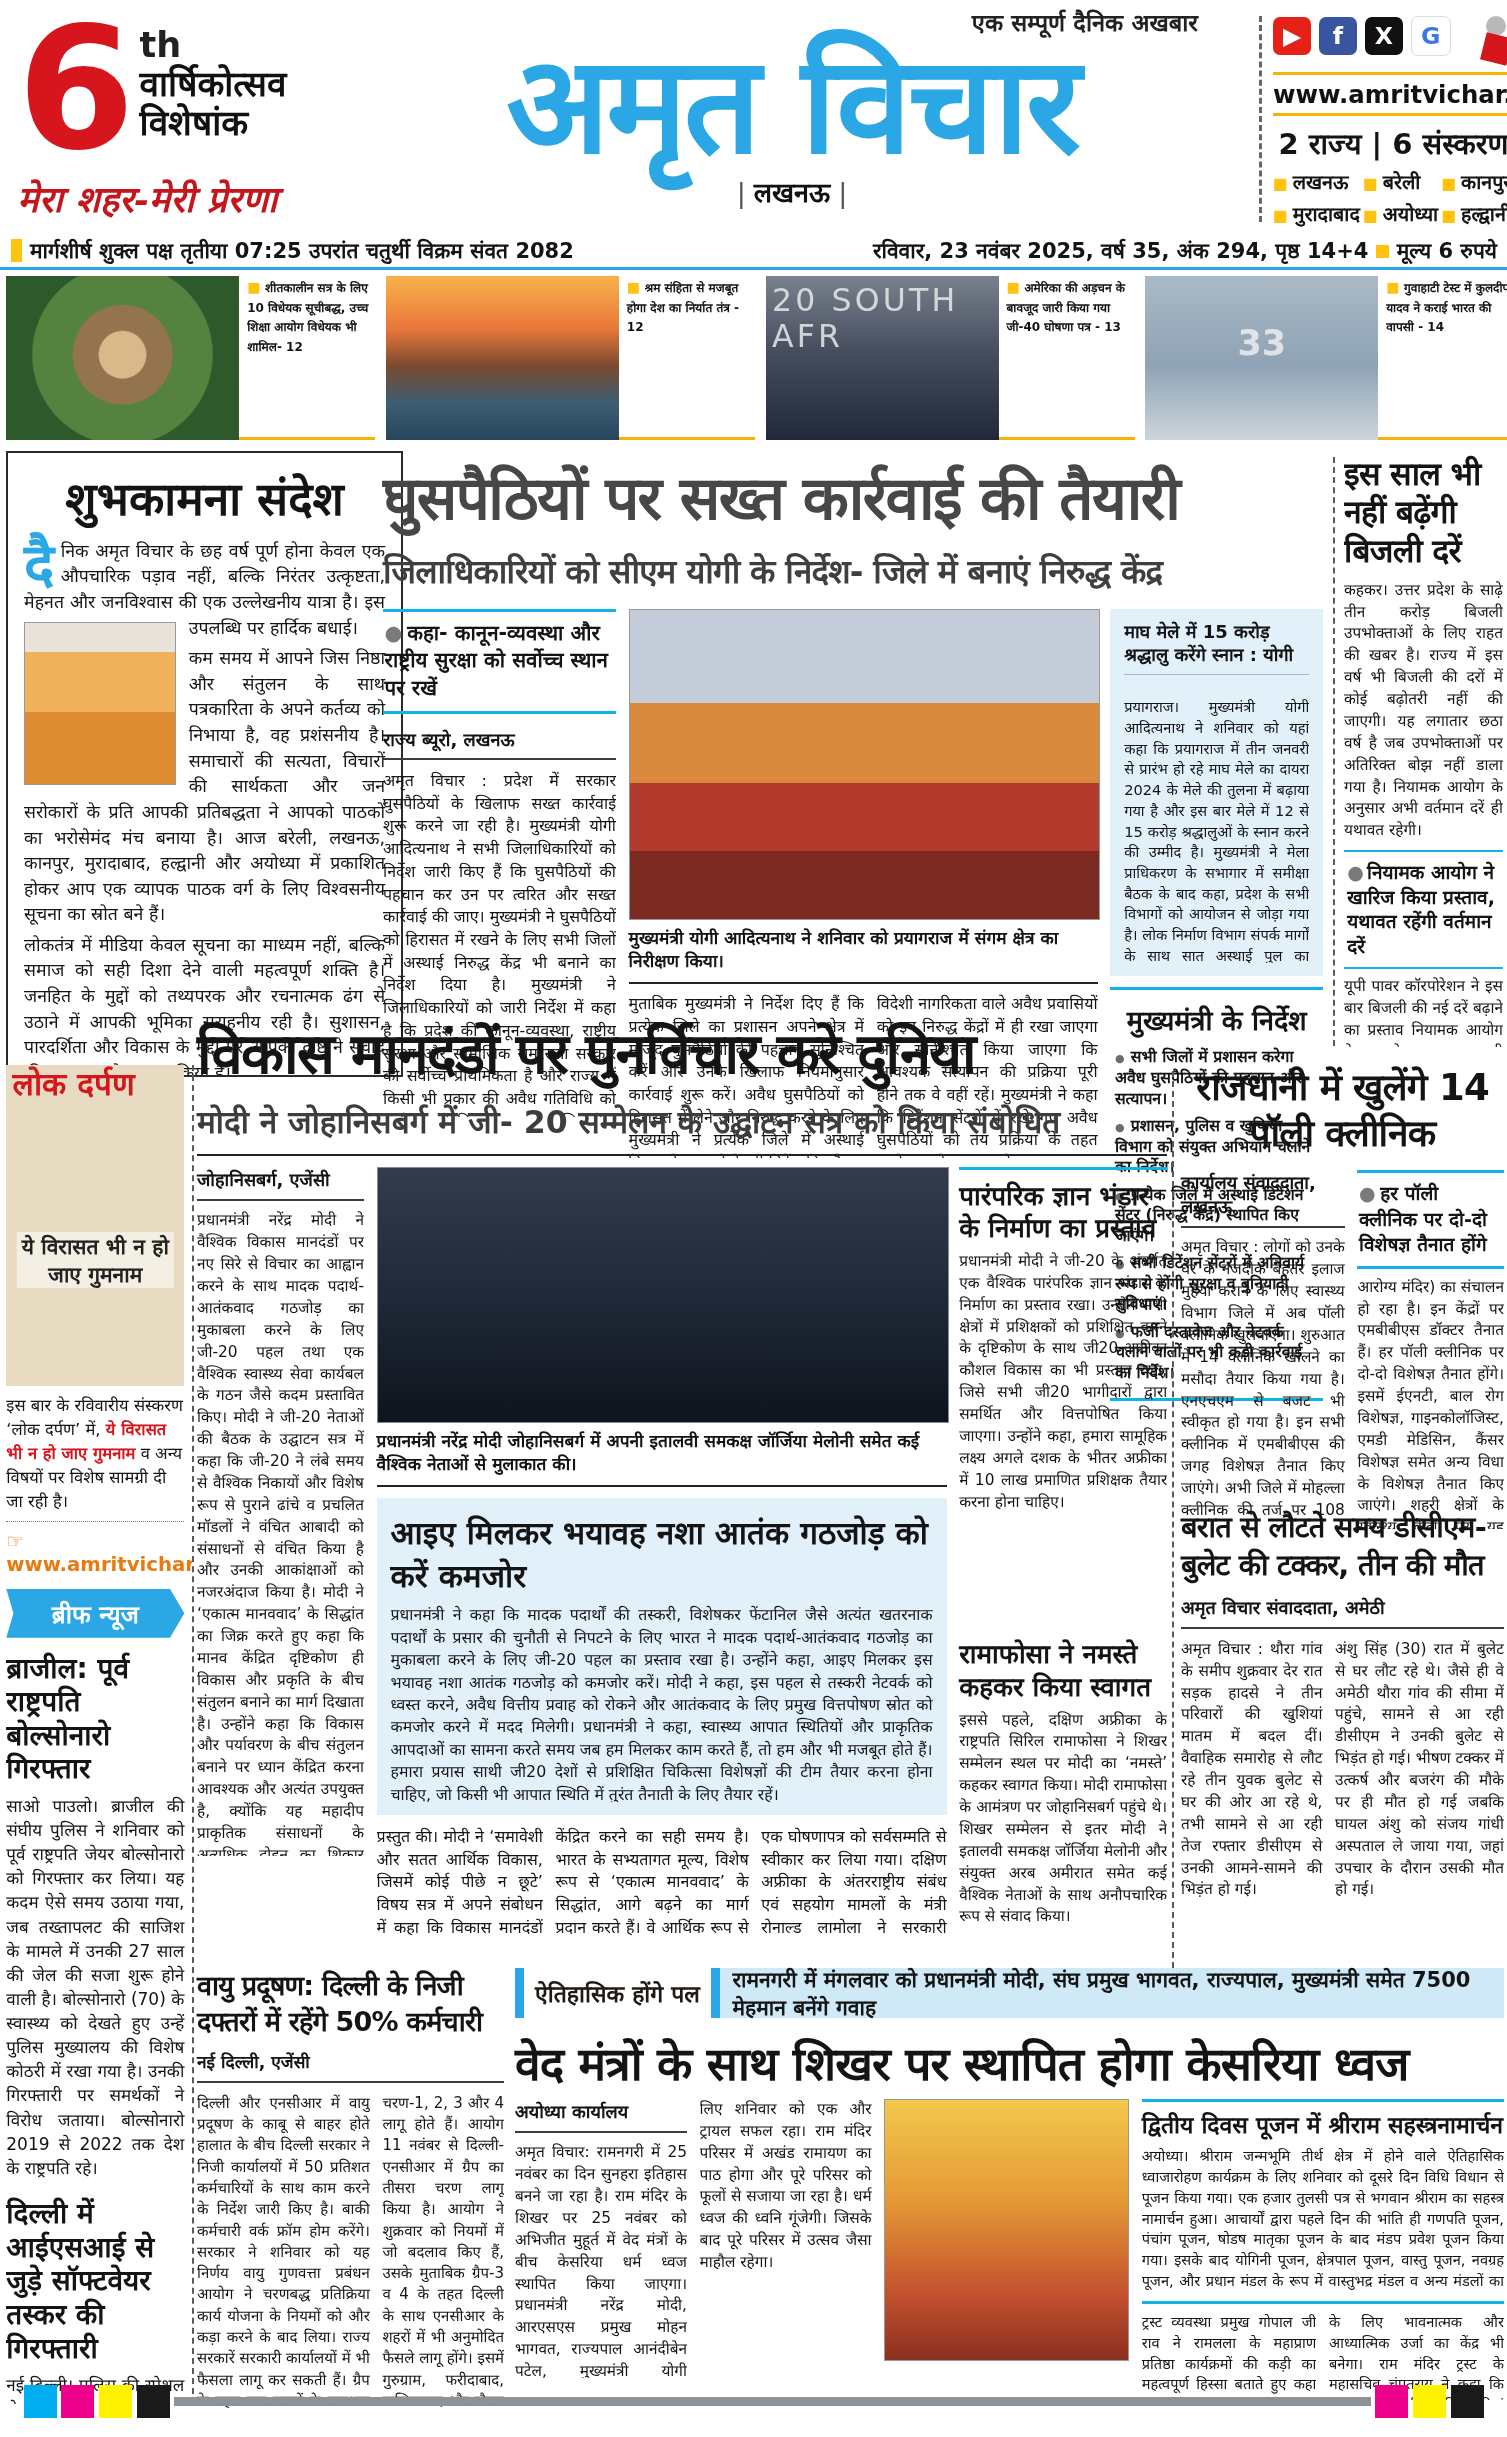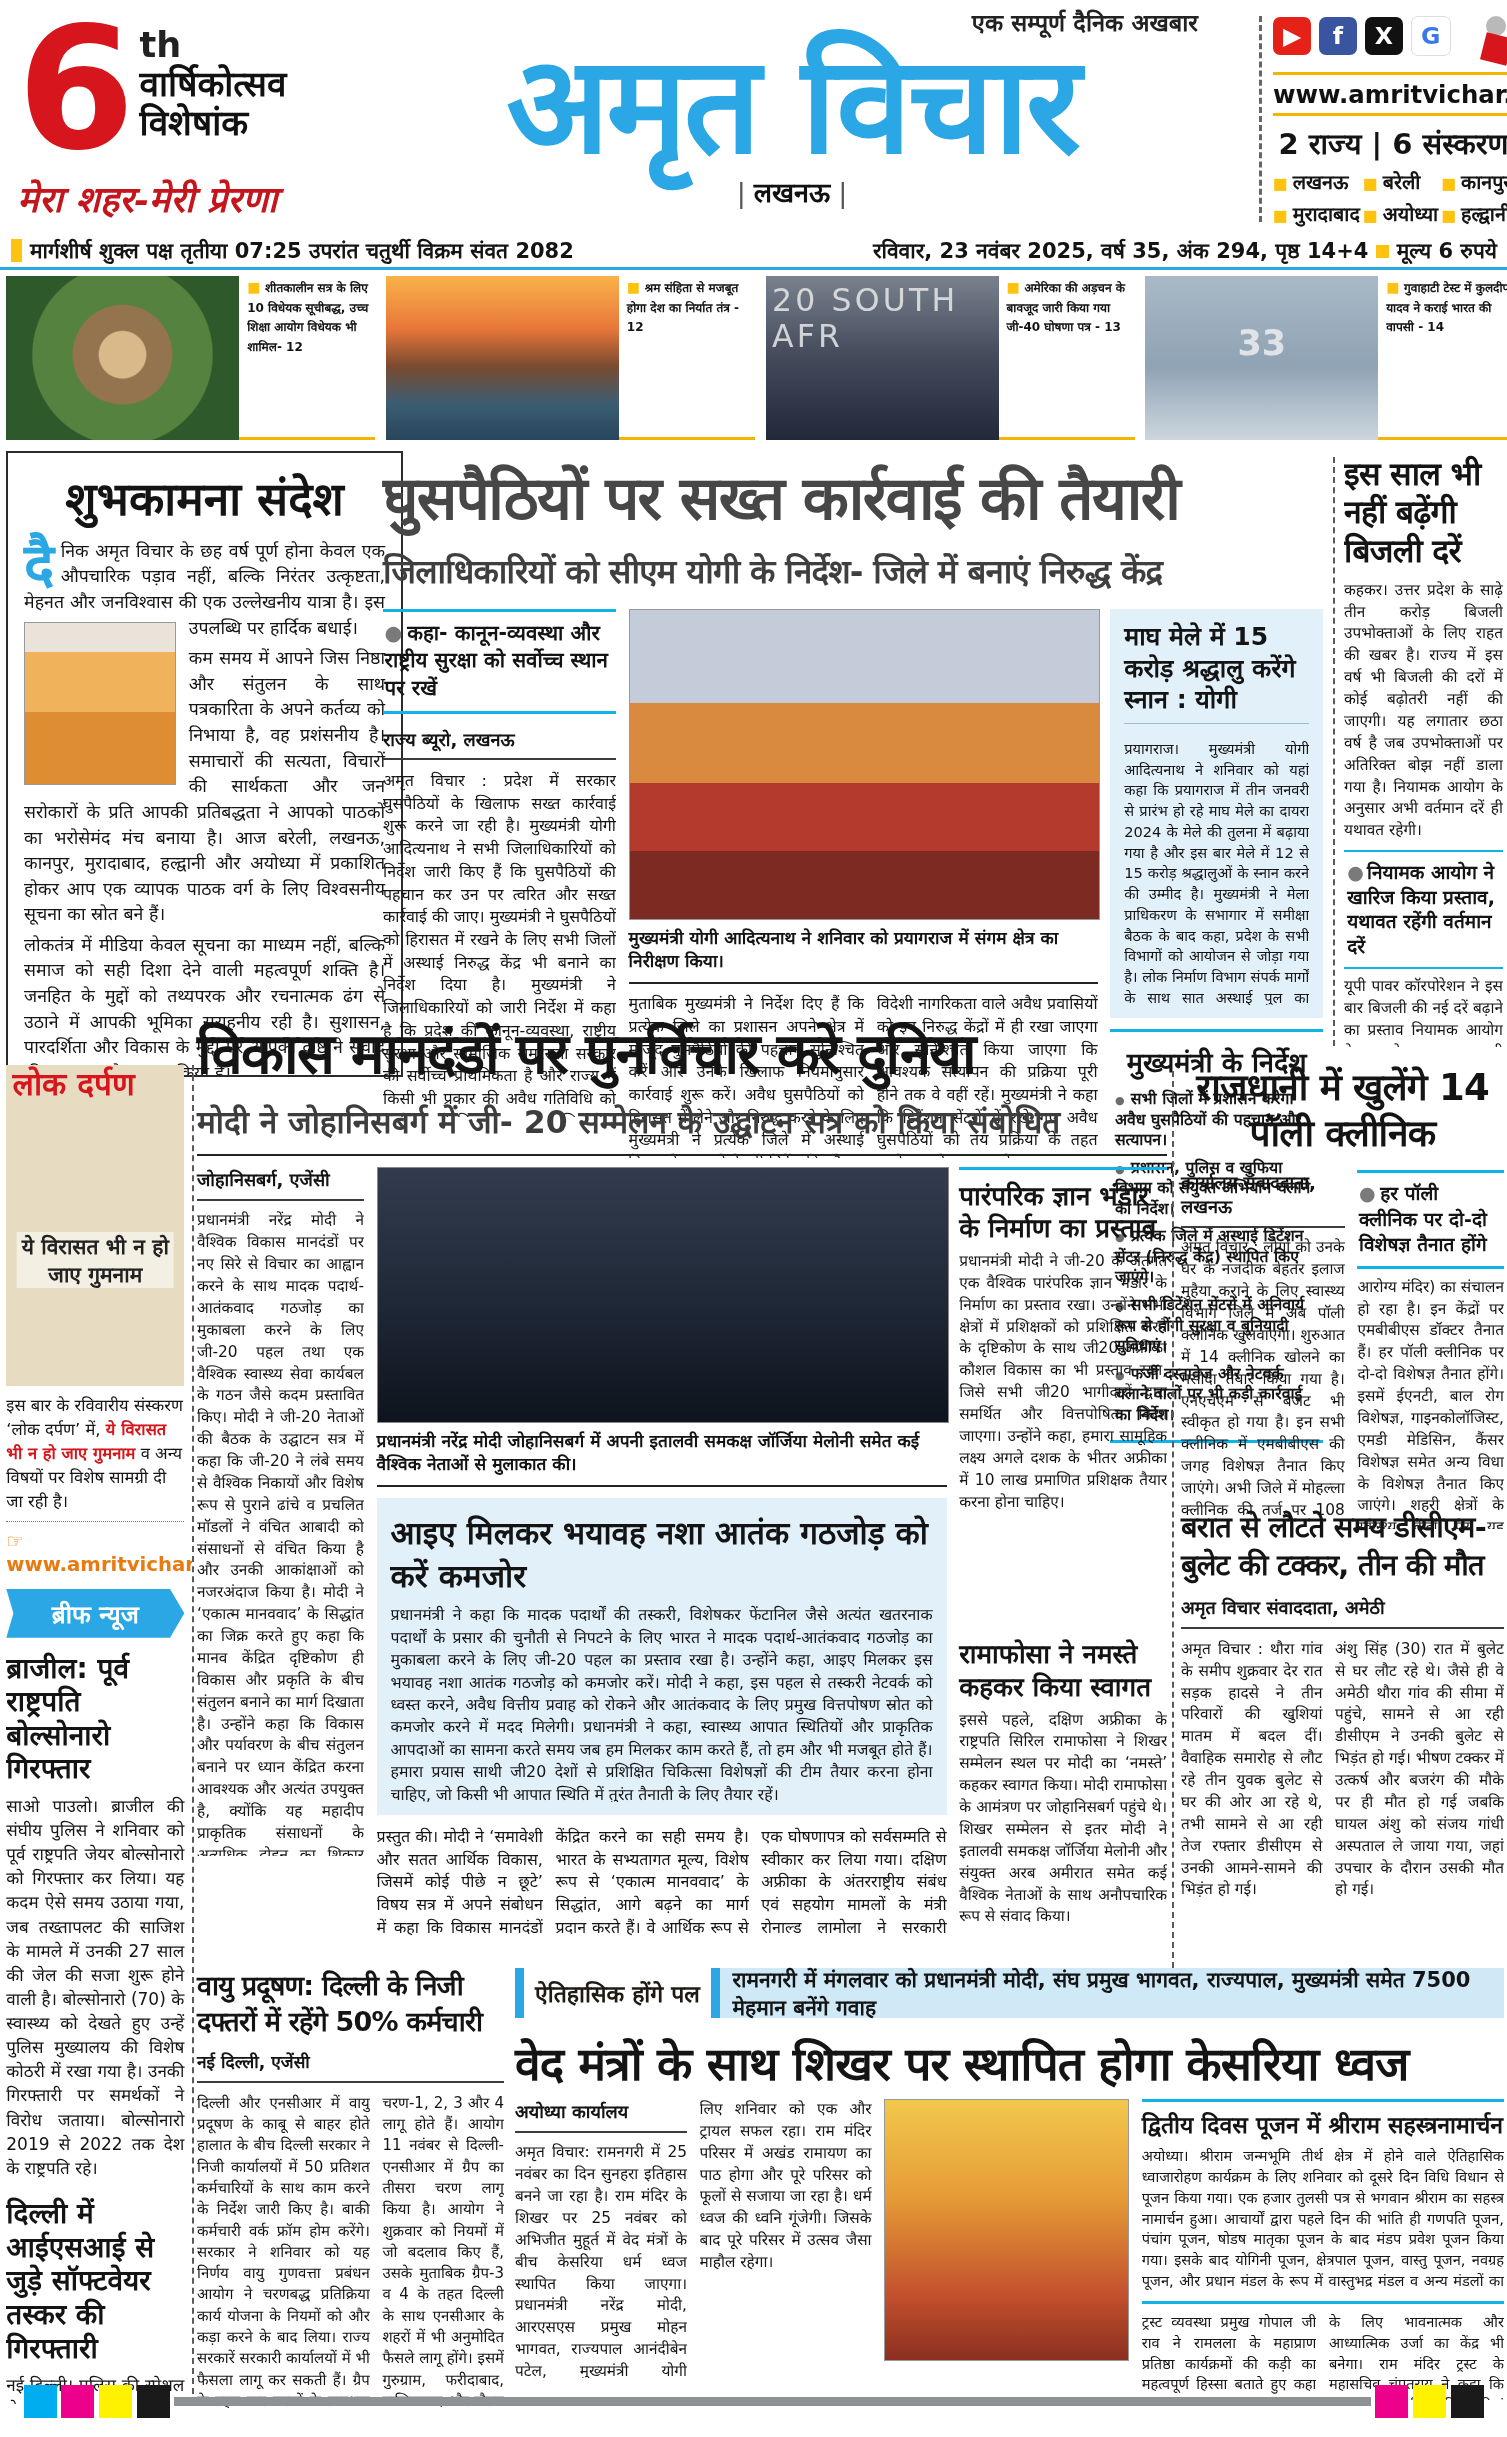--- a/index.html
+++ b/index.html
@@ -47,21 +47,21 @@
   .byline{font-size:18px;font-weight:800;border-bottom:2.4px solid #3c3c3c;padding-bottom:7.9px;margin-bottom:9.5px;}
   .colrow{display:flex;gap:12.6px;}
   .kicker{border-top:3.2px solid #10b3e8;border-bottom:3.2px solid #10b3e8;padding:7.9px 1.6px;font-size:20.5px;font-weight:800;line-height:1.35;}
   .kicker .dot{color:#7a7a7a;margin-right:4.7px;}
   .caption{font-size:17.3px;font-weight:700;padding-top:6.3px;border-bottom:2.4px solid #222;padding-bottom:9.5px;}
   .bluebox{background:#e2f0fa;padding:12.6px 14px;}
   .vdash{border-left:2.4px dashed #5a5a5a;}
   
   .h-lead{font-size:60px;font-weight:800;color:#474747;letter-spacing:-1.6px;white-space:nowrap;}
   .h-leadsub{font-size:33px;font-weight:800;color:#3f3f3f;letter-spacing:-0.8px;white-space:nowrap;margin-top:11px;}
-  .magh-t{font-size:25px;font-weight:800;border-bottom:1.6px solid #9bbdd4;padding-bottom:7.9px;margin-bottom:15px;line-height:1.25;}
+  .magh-t{font-size:18px;font-weight:800;border-bottom:1.6px solid #9bbdd4;padding-bottom:7.9px;margin-bottom:22px;line-height:1.25;}
   .dir-box{border-top:3.2px solid #10b3e8;border-bottom:3.2px solid #10b3e8;padding:7.9px 4.7px;}
   .dir-t{font-size:27px;font-weight:800;text-align:center;margin:3.2px 0 9.5px;}
   .dir-it{font-size:15.8px;font-weight:600;margin-bottom:7px;line-height:1.3;}
   .dir-it:before{content:"●";color:#6d6d6d;font-size:11px;margin-right:6.3px;}
   
   .h-power{font-family:"DejaVu Serif",serif;font-size:32px;font-weight:700;line-height:1.2;letter-spacing:-0.8px;}
   .pquote{border-top:2.4px solid #10b3e8;border-bottom:2.4px solid #10b3e8;padding:7.9px 3.2px;font-size:19px;font-weight:800;line-height:1.3;margin:7.9px 0;}
   .pquote .dot{color:#7a7a7a;margin-right:3.2px;}
   
   .wishbox{border:2.4px solid #2b2b2b;padding:12.6px 15.8px;}

